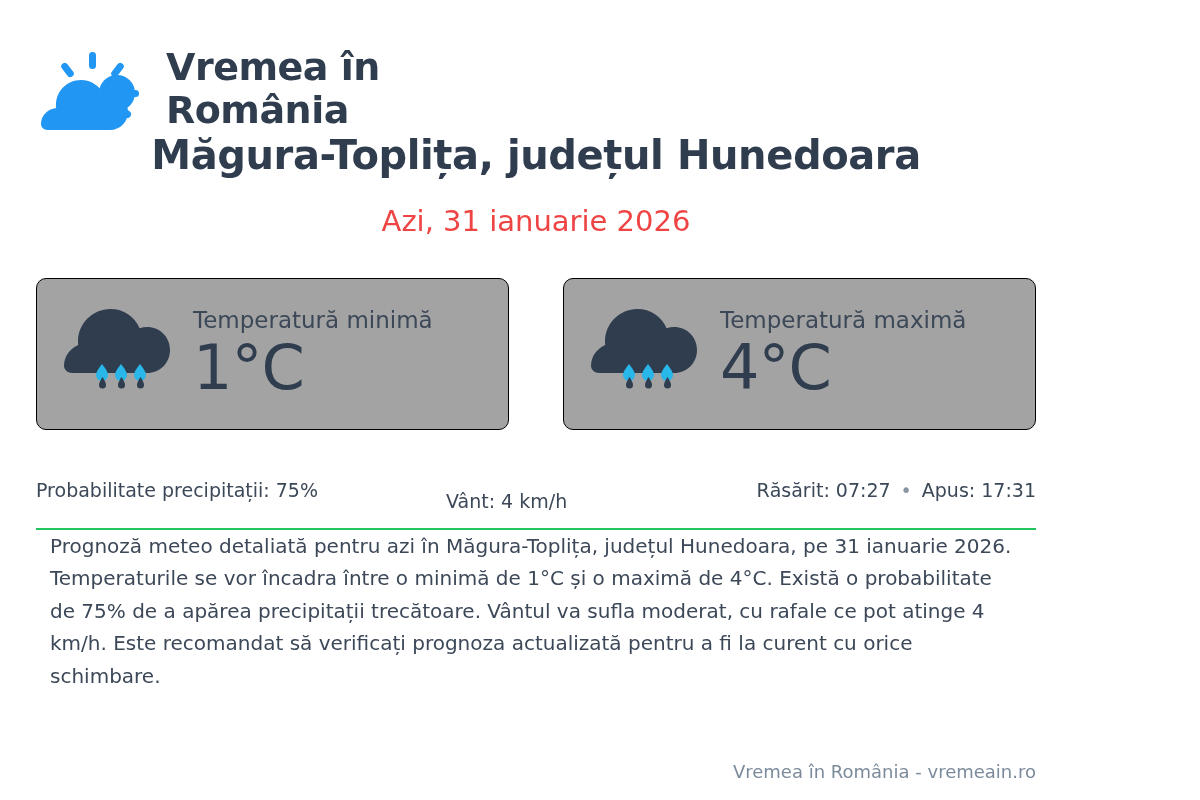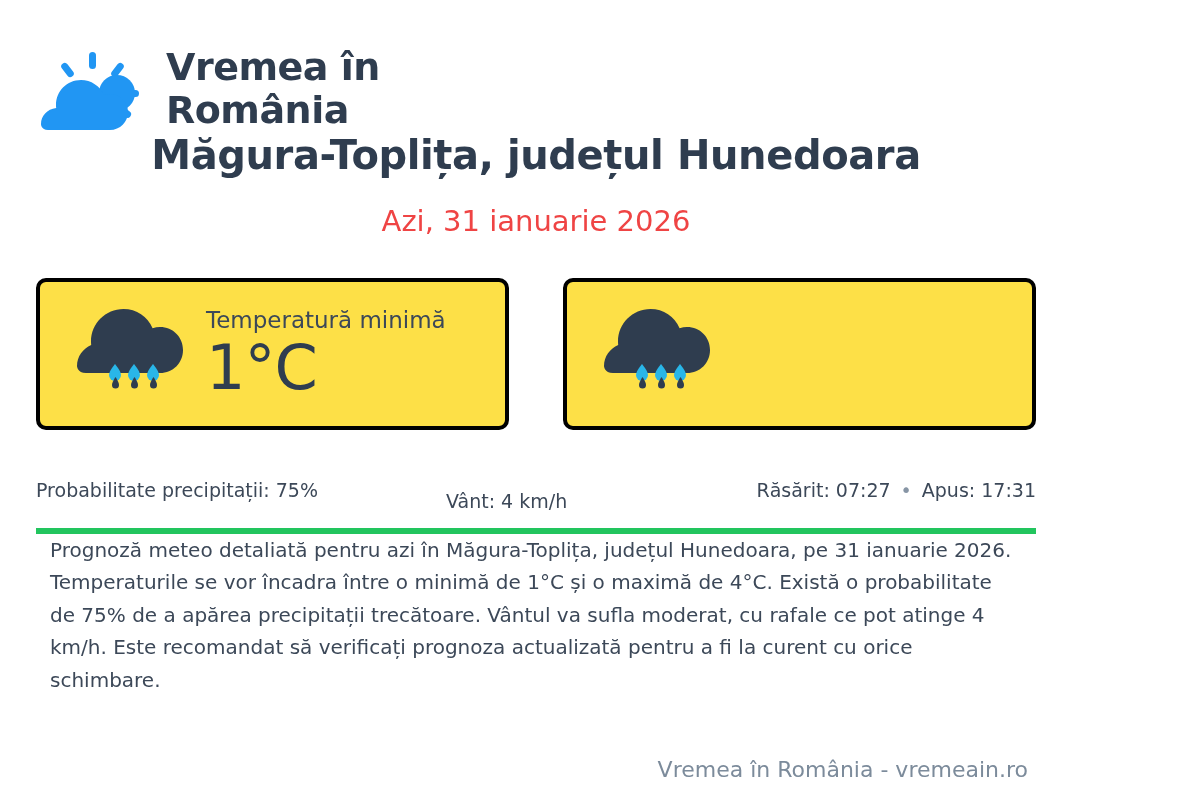--- a/index.html
+++ b/index.html
@@ -62,26 +62,26 @@
 
   
   .cards {
     display: flex;
     gap: 54px;
     margin-top: 40px;
   }
   .card {
     flex: 1 1 0;
     height: 152px;
-    background: #fde047;
-    border: 4px solid #000000;
+    background: #a3a3a3;
+    border: 1px solid #000000;
     border-radius: 10px;
     display: flex;
     align-items: center;
-    padding-left: 34px;
+    padding-left: 24px;
     box-sizing: border-box;
   }
   .card-icon {
     width: 120px;
     height: 110px;
     flex: 0 0 120px;
     position: relative;
   }
   .card-body {
     margin-left: 12px;
@@ -101,43 +101,43 @@
     line-height: 1.05;
     letter-spacing: -1px;
   }
 
   
   .stats {
     display: flex;
     align-items: center;
     margin-top: 38px;
     padding-bottom: 16px;
-    border-bottom: 6px solid #22c55e;
+    border-bottom: 2px solid #22c55e;
     font-size: 19px;
     color: #3c4858;
   }
   .stat-left { flex: 0 0 41%; }
   .stat-mid  { flex: 0 0 26%; text-align: left; margin-top: 22px; }
   .stat-right{ flex: 1 1 auto; text-align: right; }
   .dot-sep { margin: 0 10px; color: #8795a5; }
 
   
   .desc {
     font-size: 20px;
     line-height: 1.62;
     color: #3c4858;
     padding: 0 14px 0 14px;
   }
 
   
   .footer {
     position: absolute;
-    right: 44px;
+    right: 36px;
     bottom: 18px;
-    font-size: 22px;
+    font-size: 18px;
     color: #7c8b9b;
   }
 </style>
 </head>
 <body>
 
 <div class="page">
 
   <div class="brand">
     <div class="brand-logo">
@@ -192,20 +192,24 @@
             <path d="M54 76c0-4 6-11 6-11s6 7 6 11a6 6 0 0 1-12 0z"></path>
             <path d="M73 76c0-4 6-11 6-11s6 7 6 11a6 6 0 0 1-12 0z"></path>
           </g>
           <g fill="#2f3d4f">
             <path d="M38 86c0-3 3.5-8 3.5-8s3.5 5 3.5 8a3.5 3.5 0 0 1-7 0z"></path>
             <path d="M57 86c0-3 3.5-8 3.5-8s3.5 5 3.5 8a3.5 3.5 0 0 1-7 0z"></path>
             <path d="M76 86c0-3 3.5-8 3.5-8s3.5 5 3.5 8a3.5 3.5 0 0 1-7 0z"></path>
           </g>
         </svg>
       </div>
+      <div class="card-body">
+        <div class="card-label">Temperatură maximă</div>
+        <div class="card-value">4°C</div>
+      </div>
     </div>
 
   </div>
 
   <div class="stats">
     <div class="stat-left">Probabilitate precipitații: 75%</div>
     <div class="stat-mid">Vânt: 4 km/h</div>
     <div class="stat-right">
       <span>Răsărit: 07:27</span><span class="dot-sep">•</span><span>Apus: 17:31</span>
     </div>

